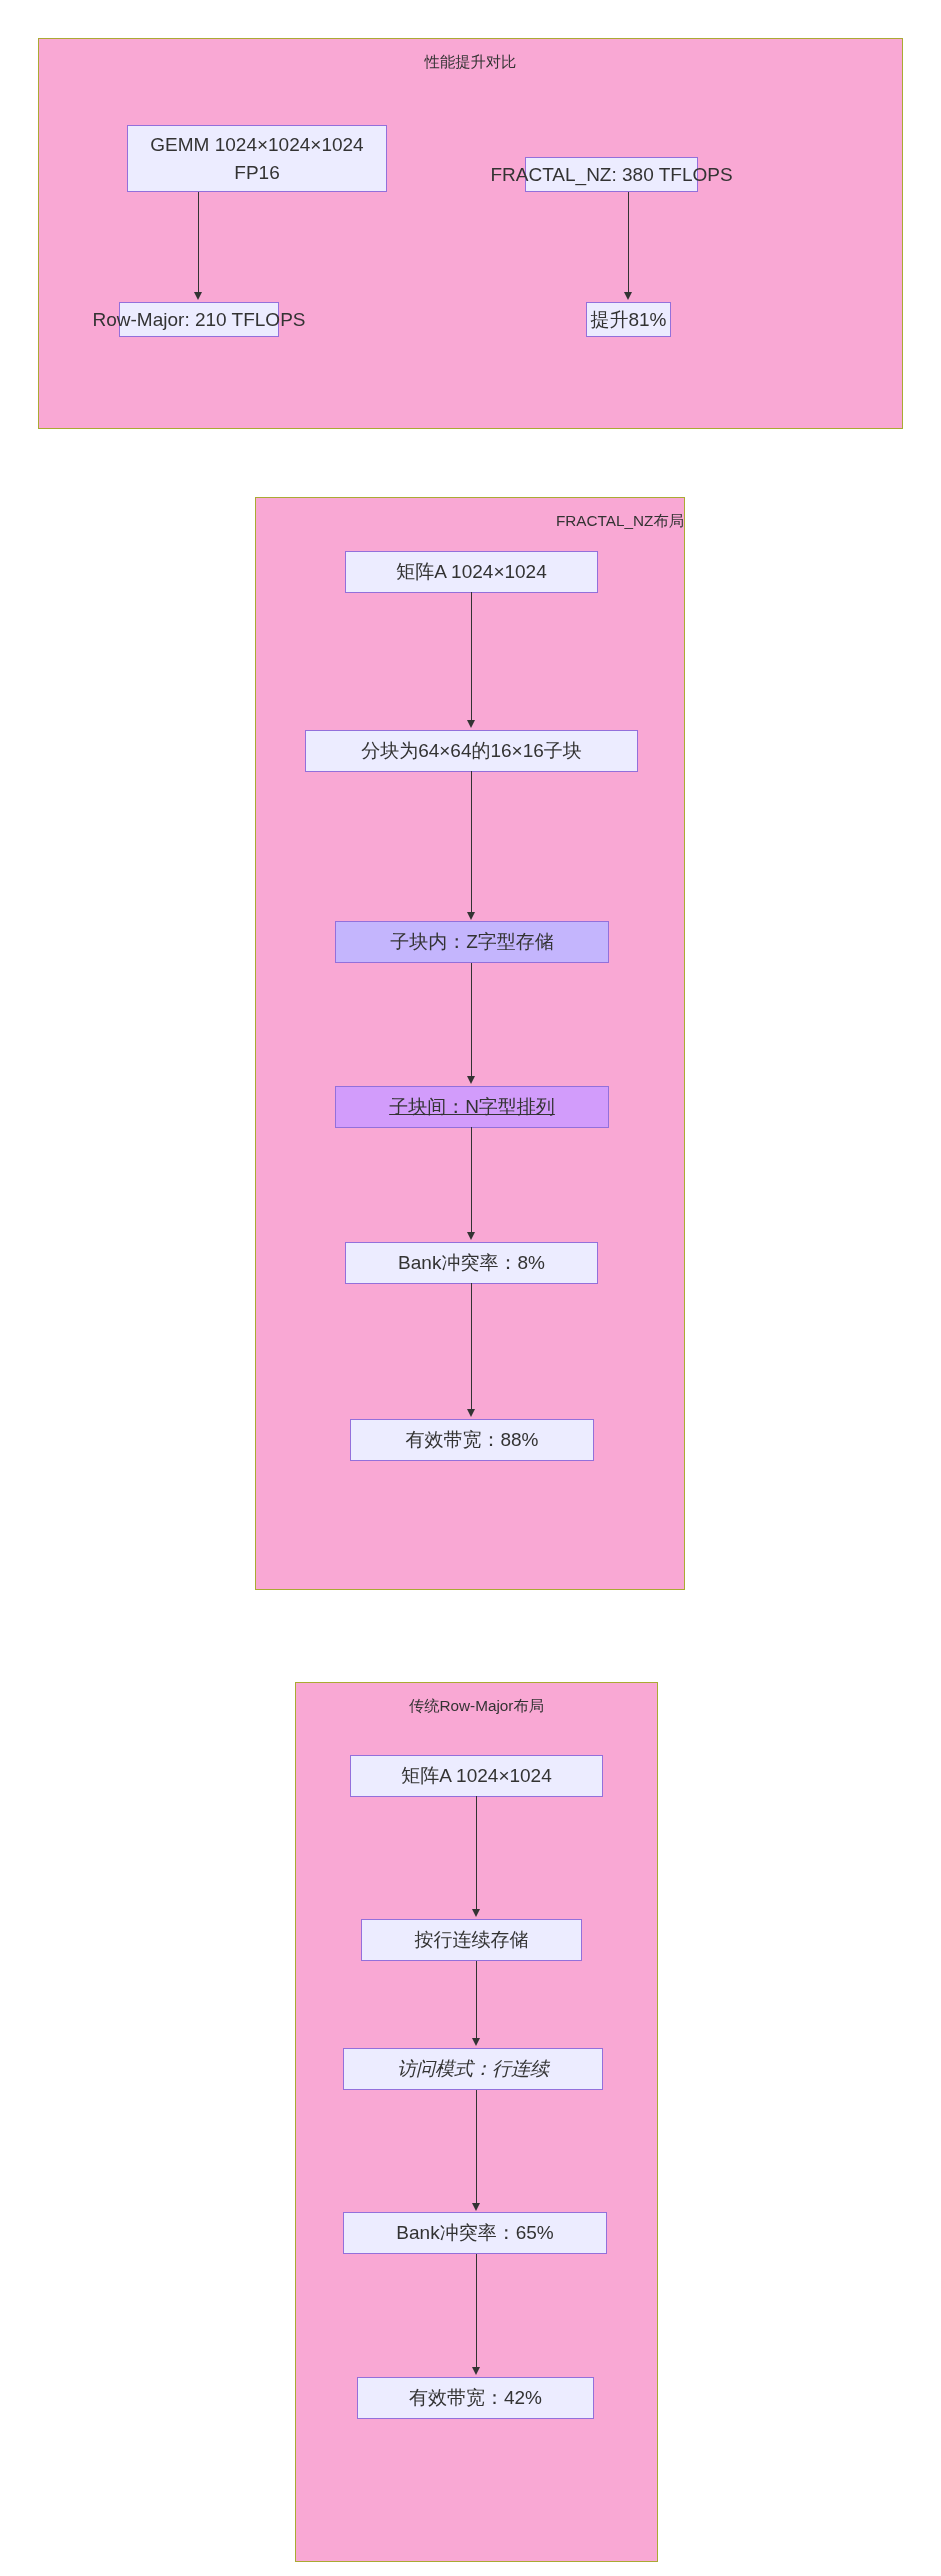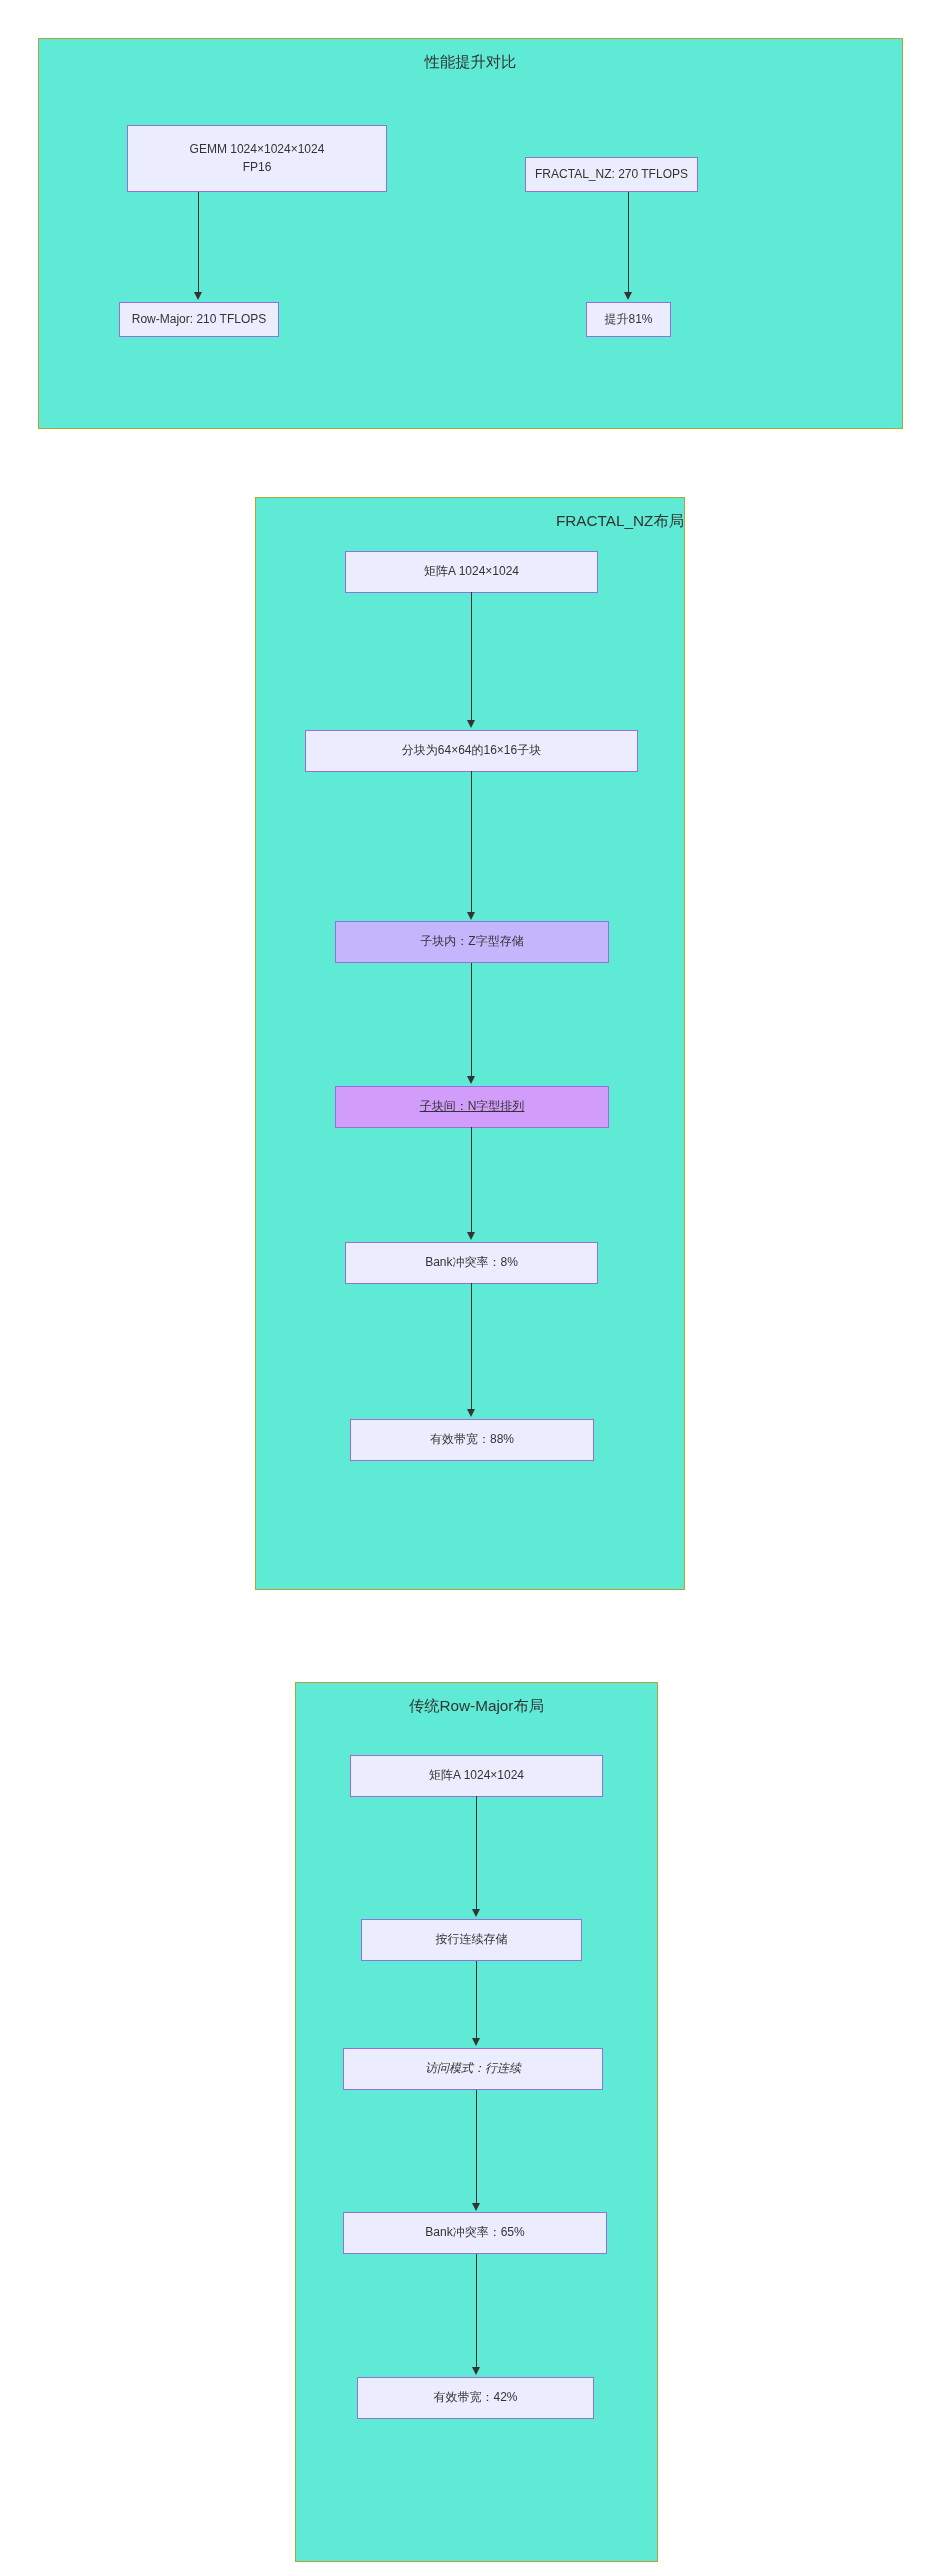--- a/index.html
+++ b/index.html
@@ -18,21 +18,21 @@
   .canvas {
     position: absolute;
     left: 0; top: 0;
     width: 941px;
     height: 2576px;
   }
 
   
   .subgraph {
     position: absolute;
-    background: #5eead4;
+    background: #f9a8d4;
     border: 1.4px solid #aaaa33;
     box-sizing: border-box;
     padding-left: 24px;
   }
   .subgraph-title {
     position: absolute;
     left: 0;
     right: 0;
     text-align: center;
     font-size: 15.3px;
@@ -45,21 +45,21 @@
   .node {
     position: absolute;
     box-sizing: border-box;
     background: #ececff;
     border: 1.4px solid #9370db;
     display: flex;
     flex-direction: column;
     align-items: center;
     justify-content: center;
     color: #333333;
-    font-size: 12px;
+    font-size: 19px;
     line-height: 1.45;
     text-align: center;
     white-space: nowrap;
   }
   .node.blue {
     background: #c4b5fd;
     border-color: #9370db;
   }
   .node.magenta {
     background: #d29cfb;
@@ -90,21 +90,21 @@
   <div class="subgraph" style="left:38px; top:38px; width:865px; height:391px;">
     <div class="subgraph-title" style="top:15.3px;">性能提升对比</div>
   </div>
 
   <div class="node" style="left:127px; top:125px; width:260px; height:67px;">
     <span class="node-line">GEMM 1024×1024×1024</span>
     <span class="node-line">FP16</span>
   </div>
 
   <div class="node" style="left:525px; top:157px; width:173px; height:35px;">
-    <span class="node-line">FRACTAL_NZ: 270 TFLOPS</span>
+    <span class="node-line">FRACTAL_NZ: 380 TFLOPS</span>
   </div>
 
   <div class="node" style="left:119px; top:302px; width:160px; height:35px;">
     <span class="node-line">Row-Major: 210 TFLOPS</span>
   </div>
 
   <div class="node" style="left:586px; top:302px; width:85px; height:35px;">
     <span class="node-line">提升81%</span>
   </div>
 

